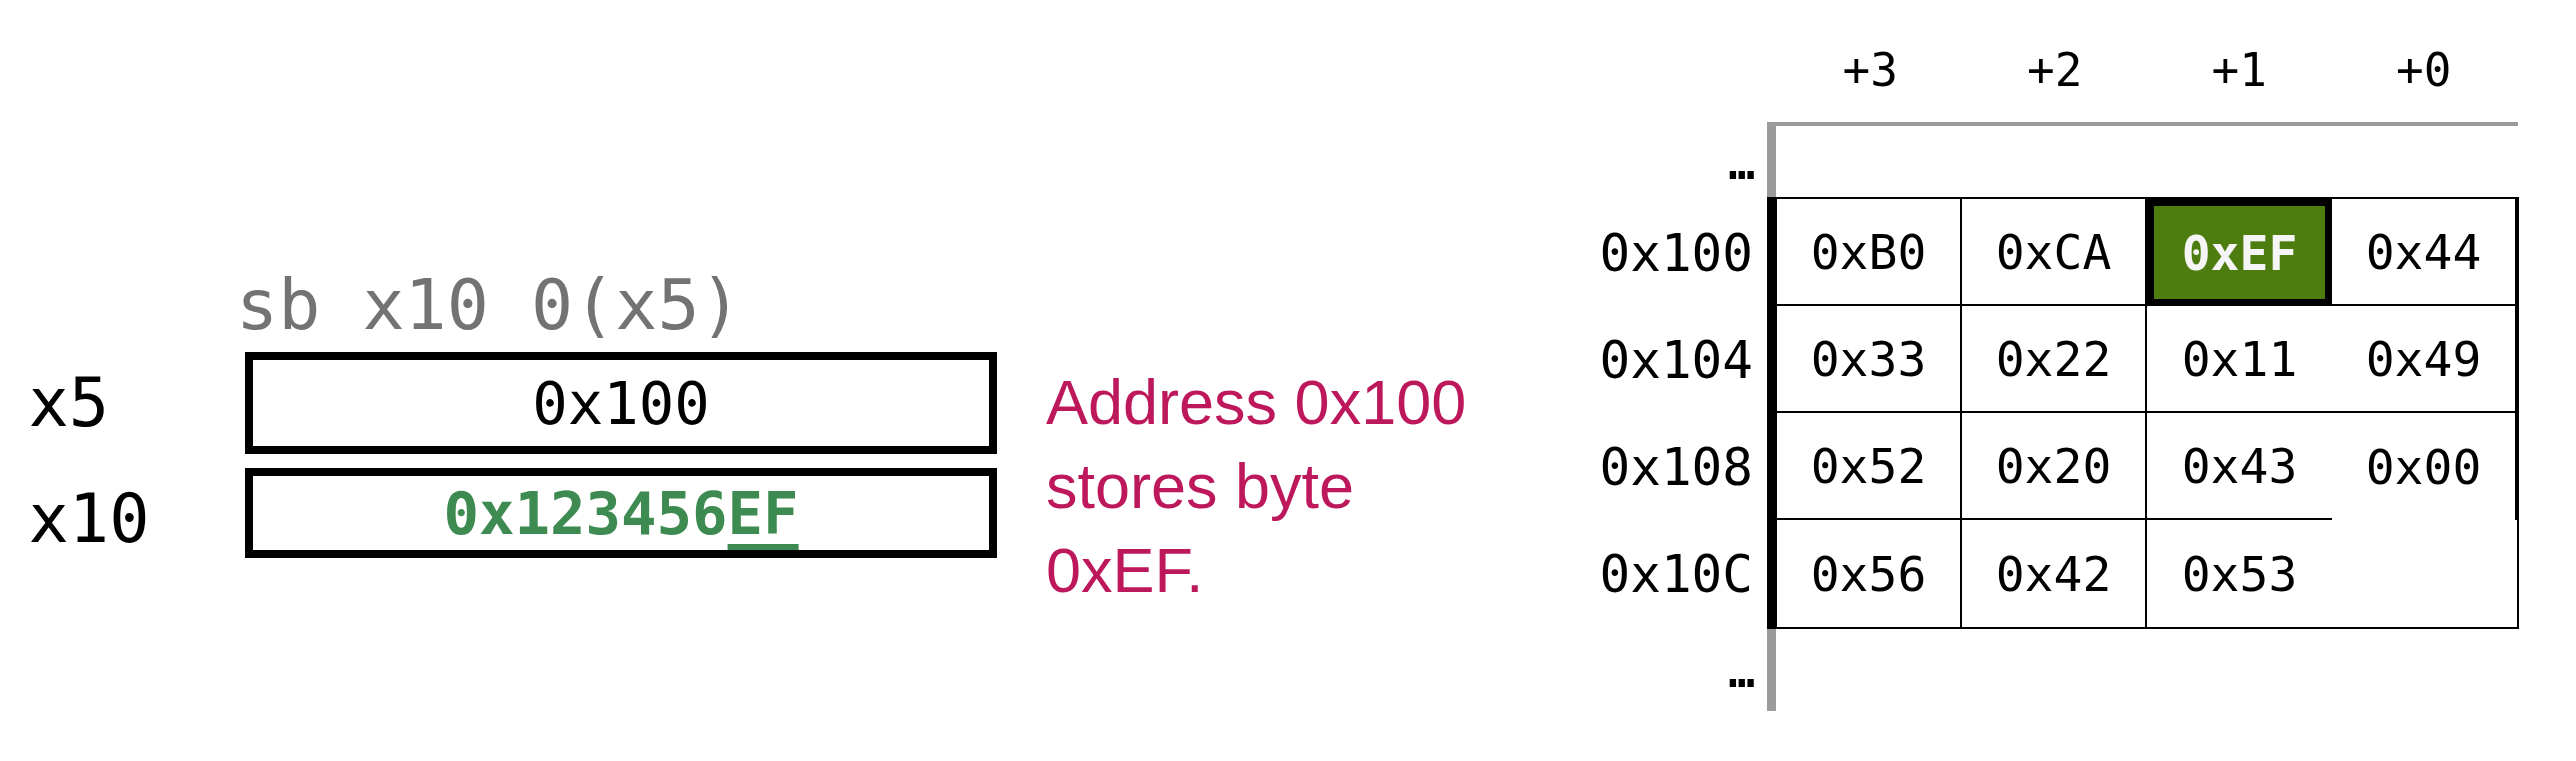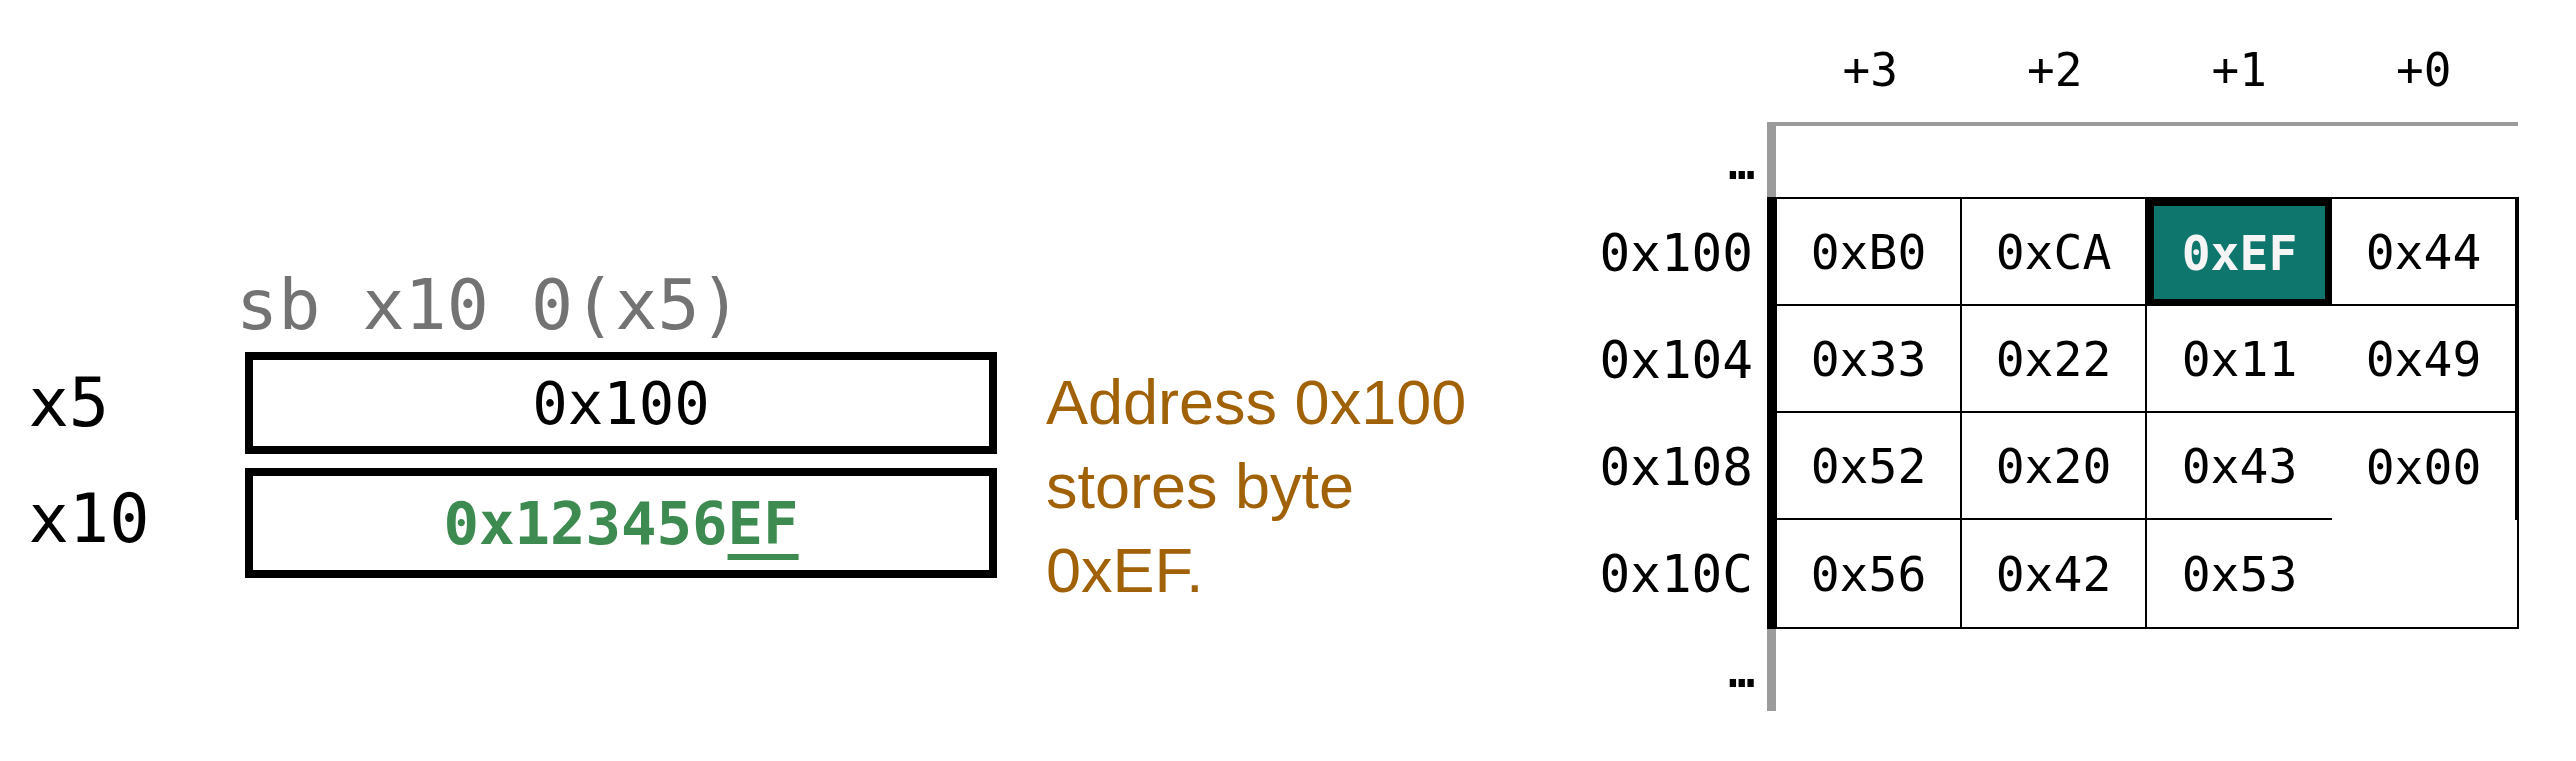--- a/index.html
+++ b/index.html
@@ -30,37 +30,37 @@
   .reg-label.x10 { top: 468px; height: 101px; }
   .reg-box {
     left: 245px; width: 752px;
     box-sizing: border-box;
     border: 8.6px solid #000;
     background: #fff;
     display: flex; align-items: center; justify-content: center;
     font-size: 59px;
   }
   .reg-box.x5  { top: 352px; height: 102px; }
-  .reg-box.x10 { top: 468px; height: 110px; }
+  .reg-box.x10 { top: 468px; height: 90px; }
   .reg-value-green {
     color: #3e8b52;
     font-weight: bold;
   }
   .lsb-underline {
     text-decoration: underline;
     text-decoration-thickness: 5.7px;
     text-underline-offset: 9.5px;
   }
 
   
   .caption {
     left: 1046px; top: 360px;
     font-family: "Liberation Sans", sans-serif;
     font-size: 63px; line-height: 84px;
-    color: #a16207;
+    color: #be185d;
   }
 
   
   .offset-headers {
     left: 1778px; top: 42px; width: 738px; height: 57px;
     display: flex;
   }
   .offset-headers .hdr {
     flex: 1 1 0;
     text-align: center;
@@ -98,21 +98,21 @@
   .mem-cell {
     box-sizing: border-box;
     border-right: 2.9px solid #000;
     border-bottom: 2.9px solid #000;
     display: flex; align-items: center; justify-content: center;
     font-size: 48px;
   }
   .mem-cell.col-last { border-right: none; }
   .mem-cell.row-last { border-bottom: none; }
   .mem-cell.highlight {
-    background: #0f766e;
+    background: #4d7c0f;
     color: #f5f5f5;
     font-weight: bold;
     border: 7.6px solid #000;
   }
 
   .row-labels {
     left: 1484px; top: 200px; width: 269px;
   }
   .row-labels .row-label {
     height: 107px;

